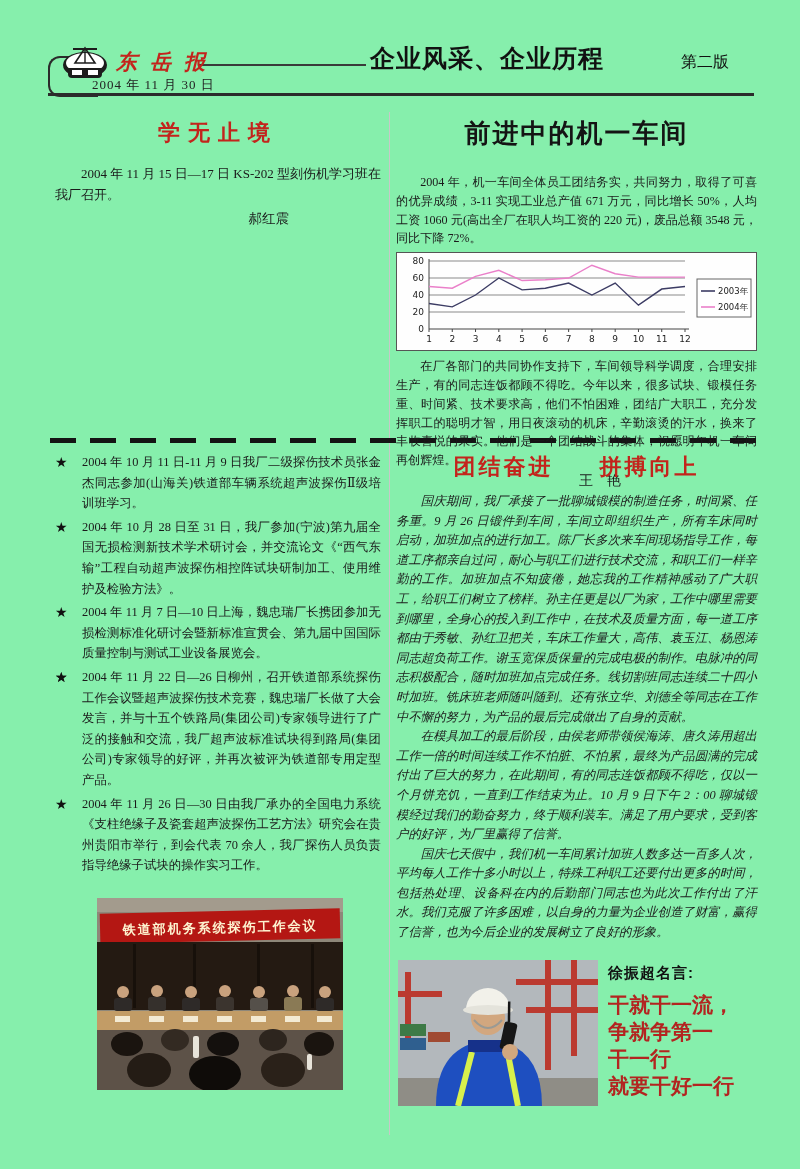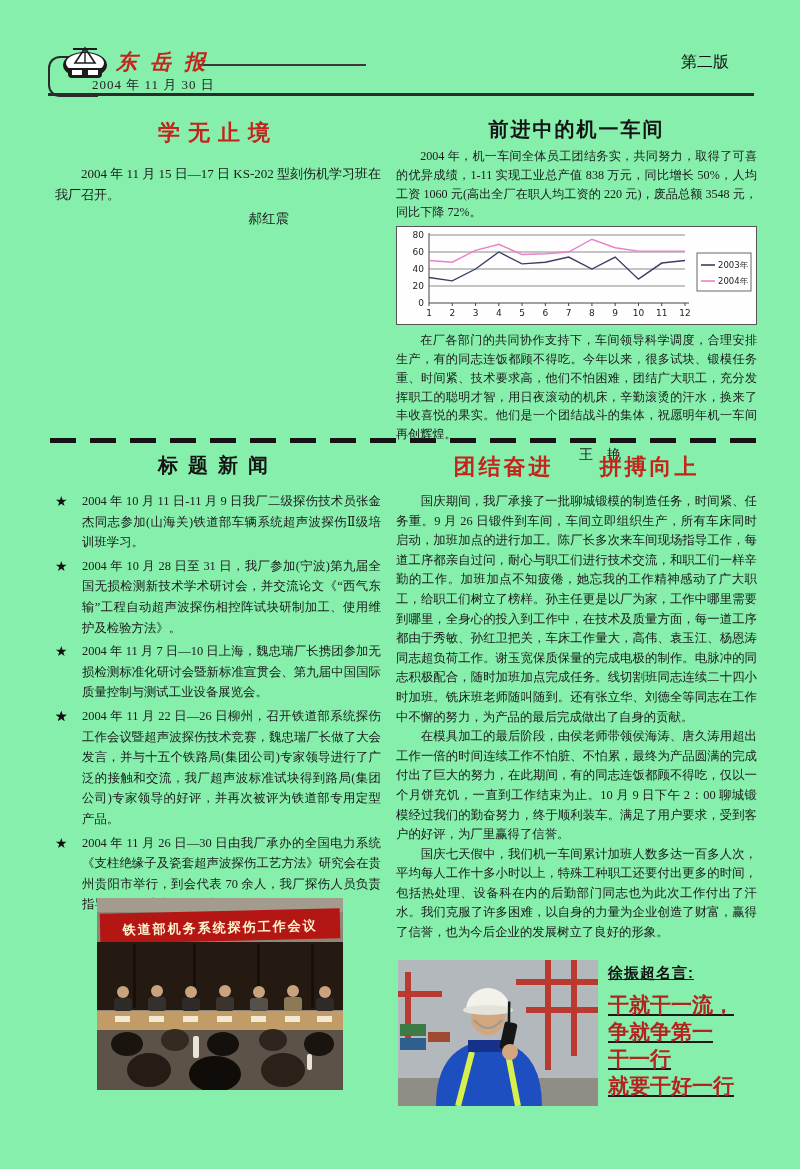--- a/index.html
+++ b/index.html
@@ -26,45 +26,45 @@
 
   
   .col{position:absolute;}
   #art-study{left:55px;top:118px;width:326px;}
   #art-workshop{left:396px;top:116px;width:361px;}
   #news{left:55px;top:452px;width:326px;}
   #art-unity{left:396px;top:452px;width:361px;}
 
   h2{margin:0;text-align:center;font-family:"Liberation Sans","DejaVu Sans",sans-serif;}
   .t-study{font-size:22px;letter-spacing:8px;color:#c3241c;margin-bottom:15px;}
-  .t-workshop{font-size:20px;letter-spacing:2px;color:#141414;margin-bottom:4px;}
+  .t-workshop{font-size:26px;letter-spacing:2px;color:#141414;margin-bottom:22px;}
   .t-news{font-size:20px;letter-spacing:10px;color:#141414;margin-bottom:12px;}
   .t-unity{display:flex;justify-content:center;gap:46px;font-size:22px;letter-spacing:3px;
     color:#c3241c;margin-bottom:10px;}
 
   .body-study p{margin:0;font-size:13px;line-height:21.4px;text-align:justify;text-indent:2em;}
   .body-workshop{font-size:12.1px;line-height:18.8px;text-align:justify;text-indent:2em;margin:0;}
-  .body-unity p{margin:0;font-size:12.4px;line-height:19.6px;text-align:justify;text-indent:2em;}
+  .body-unity p{margin:0;font-size:12.4px;line-height:19.6px;text-align:justify;text-indent:2em;font-style:italic;}
 
   .sig{font-size:13.5px;margin-top:4px;}
   .sig-study{text-align:right;padding-right:92px;}
   .sig-workshop{text-align:right;padding-right:136px;font-size:14px;margin-top:2px;}
 
   
   .chart-box{border:1.5px solid #555;background:#fefefe;height:97px;margin:4px 0 6px;}
 
   
   .news-item{position:relative;padding-left:27px;margin-bottom:3px;
     font-size:12.4px;line-height:20.6px;text-align:justify;}
   .news-item .star{position:absolute;left:0;top:1px;font-size:14px;color:#111;}
 
   
   #meeting-photo{position:absolute;left:97px;top:898px;}
   #worker-row{position:absolute;left:398px;top:960px;width:360px;display:flex;gap:10px;}
-  .quote-block{padding-top:4px;text-decoration:underline;}
+  .quote-block{padding-top:4px;}
   .quote-heading{font-family:"Liberation Sans","DejaVu Sans",sans-serif;font-weight:bold;
     font-size:15px;color:#111;margin-bottom:8px;letter-spacing:1px;}
   .quote-line{font-family:"Liberation Sans","DejaVu Sans",sans-serif;font-weight:bold;
     font-size:21px;line-height:27px;color:#b32420;white-space:nowrap;}
 </style>
 </head>
 <body>
 
 <div class="page">
 
@@ -78,36 +78,37 @@
     <path d="M8 24 h34 v6 a4 4 0 0 1 -4 4 h-26 a4 4 0 0 1 -4 -4 z" fill="#1c1c1c"></path>
     <rect x="12" y="26" width="10" height="5" fill="#ffffff"></rect>
     <rect x="28" y="26" width="10" height="5" fill="#ffffff"></rect>
     <path d="M25 4 L15 19 H35 Z" fill="none" stroke="#1c1c1c" stroke-width="1.6"></path>
     <line x1="25" y1="4" x2="25" y2="19" stroke="#1c1c1c" stroke-width="1.4"></line>
     <line x1="13" y1="5" x2="37" y2="5" stroke="#1c1c1c" stroke-width="2"></line>
   </svg>
 
   <div class="paper-name">东岳报</div>
   <div class="paper-date">2004 年 11 月 30 日</div>
+  <div class="section-title">企业风采、企业历程</div>
   <div class="edition">第二版</div>
 
   <div class="v-divider"></div>
   <div class="dash-divider"></div>
 
   <div class="col" id="art-study">
     <h2 class="t-study">学无止境</h2>
     <div class="body-study" id="study-paras">
         <p>2004 年 11 月 15 日—17 日 KS-202 型刻伤机学习班在我厂召开。</p>
       </div>
     <div class="sig sig-study">郝红震</div>
   </div>
 
   <div class="col" id="art-workshop">
     <h2 class="t-workshop">前进中的机一车间</h2>
-    <p class="body-workshop">2004 年，机一车间全体员工团结务实，共同努力，取得了可喜的优异成绩，1-11 实现工业总产值 838 万元，同比增长 50%，人均工资 1060 元(高出全厂在职人均工资的 220 元)，废品总额 3548 元，同比下降 72%。</p>
+    <p class="body-workshop">2004 年，机一车间全体员工团结务实，共同努力，取得了可喜的优异成绩，3-11 实现工业总产值 671 万元，同比增长 50%，人均工资 1060 元(高出全厂在职人均工资的 220 元)，废品总额 3548 元，同比下降 72%。</p>
     <div class="chart-box">
       <svg id="chart-svg" width="358" height="94" viewBox="0 0 358 94">
           <text x="27" y="79" text-anchor="end" font-size="9" fill="#222" font-family="DejaVu Sans, sans-serif">0</text>
           <line x1="32" y1="59" x2="288" y2="59" stroke="#8a8a8a" stroke-width="1"></line>
           <text x="27" y="62" text-anchor="end" font-size="9" fill="#222" font-family="DejaVu Sans, sans-serif">20</text>
           <line x1="32" y1="42" x2="288" y2="42" stroke="#8a8a8a" stroke-width="1"></line>
           <text x="27" y="45" text-anchor="end" font-size="9" fill="#222" font-family="DejaVu Sans, sans-serif">40</text>
           <line x1="32" y1="25" x2="288" y2="25" stroke="#8a8a8a" stroke-width="1"></line>
           <text x="27" y="28" text-anchor="end" font-size="9" fill="#222" font-family="DejaVu Sans, sans-serif">60</text>
           <line x1="32" y1="8" x2="288" y2="8" stroke="#8a8a8a" stroke-width="1"></line>
@@ -145,21 +146,20 @@
           <text x="321" y="41" font-size="8.5" fill="#222" font-family="DejaVu Sans, sans-serif">2003年</text>
           <line x1="304" y1="54" x2="318" y2="54" stroke="#ea7fc9" stroke-width="1.6"></line>
           <text x="321" y="57" font-size="8.5" fill="#222" font-family="DejaVu Sans, sans-serif">2004年</text>
         </svg>
     </div>
     <p class="body-workshop">在厂各部门的共同协作支持下，车间领导科学调度，合理安排生产，有的同志连饭都顾不得吃。今年以来，很多试块、锻模任务重、时间紧、技术要求高，他们不怕困难，团结广大职工，充分发挥职工的聪明才智，用日夜滚动的机床，辛勤滚烫的汗水，换来了丰收喜悦的果实。他们是一个团结战斗的集体，祝愿明年机一车间再创辉煌。</p>
     <div class="sig sig-workshop">王　艳</div>
   </div>
 
   <div class="col" id="news">
-    <h2 class="t-news">标题新闻</h2>
     <div id="news-list">
         <div class="news-item"><span class="star">★</span><span>2004 年 10 月 11 日-11 月 9 日我厂二级探伤技术员张金杰同志参加(山海关)铁道部车辆系统超声波探伤Ⅱ级培训班学习。</span></div>
         <div class="news-item"><span class="star">★</span><span>2004 年 10 月 28 日至 31 日，我厂参加(宁波)第九届全国无损检测新技术学术研讨会，并交流论文《“西气东输”工程自动超声波探伤相控阵试块研制加工、使用维护及检验方法》。</span></div>
         <div class="news-item"><span class="star">★</span><span>2004 年 11 月 7 日—10 日上海，魏忠瑞厂长携团参加无损检测标准化研讨会暨新标准宣贯会、第九届中国国际质量控制与测试工业设备展览会。</span></div>
         <div class="news-item"><span class="star">★</span></div>
         <div class="news-item"><span class="star">★</span><span>2004 年 11 月 22 日—26 日柳州，召开铁道部系统探伤工作会议暨超声波探伤技术竞赛，魏忠瑞厂长做了大会发言，并与十五个铁路局(集团公司)专家领导进行了广泛的接触和交流，我厂超声波标准试块得到路局(集团公司)专家领导的好评，并再次被评为铁道部专用定型产品。</span></div>
         <div class="news-item"><span class="star">★</span><span>2004 年 11 月 26 日—30 日由我厂承办的全国电力系统《支柱绝缘子及瓷套超声波探伤工艺方法》研究会在贵州贵阳市举行，到会代表 70 余人，我厂探伤人员负责指导绝缘子试块的操作实习工作。</span></div>
       </div>
   </div>
 

